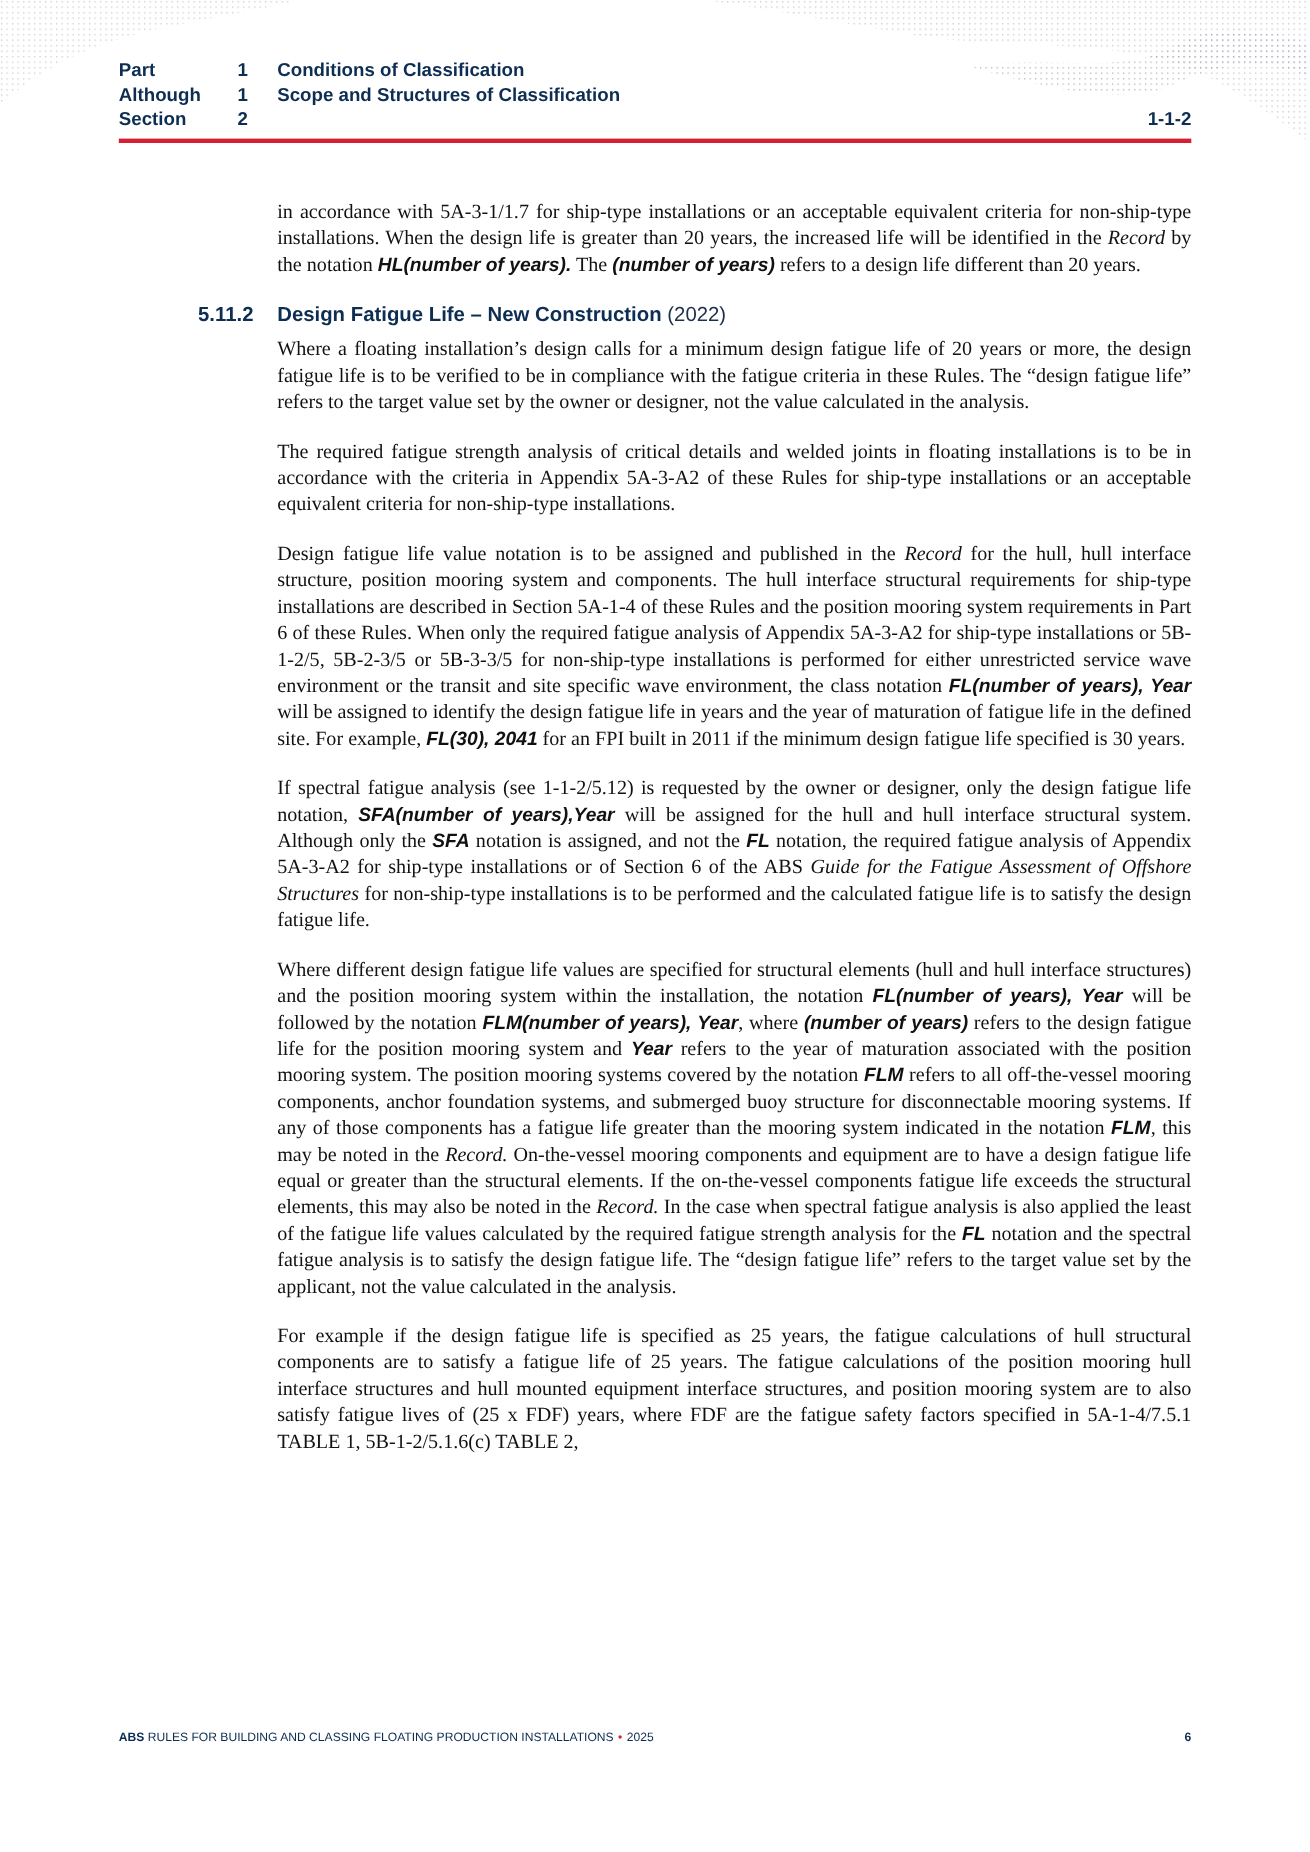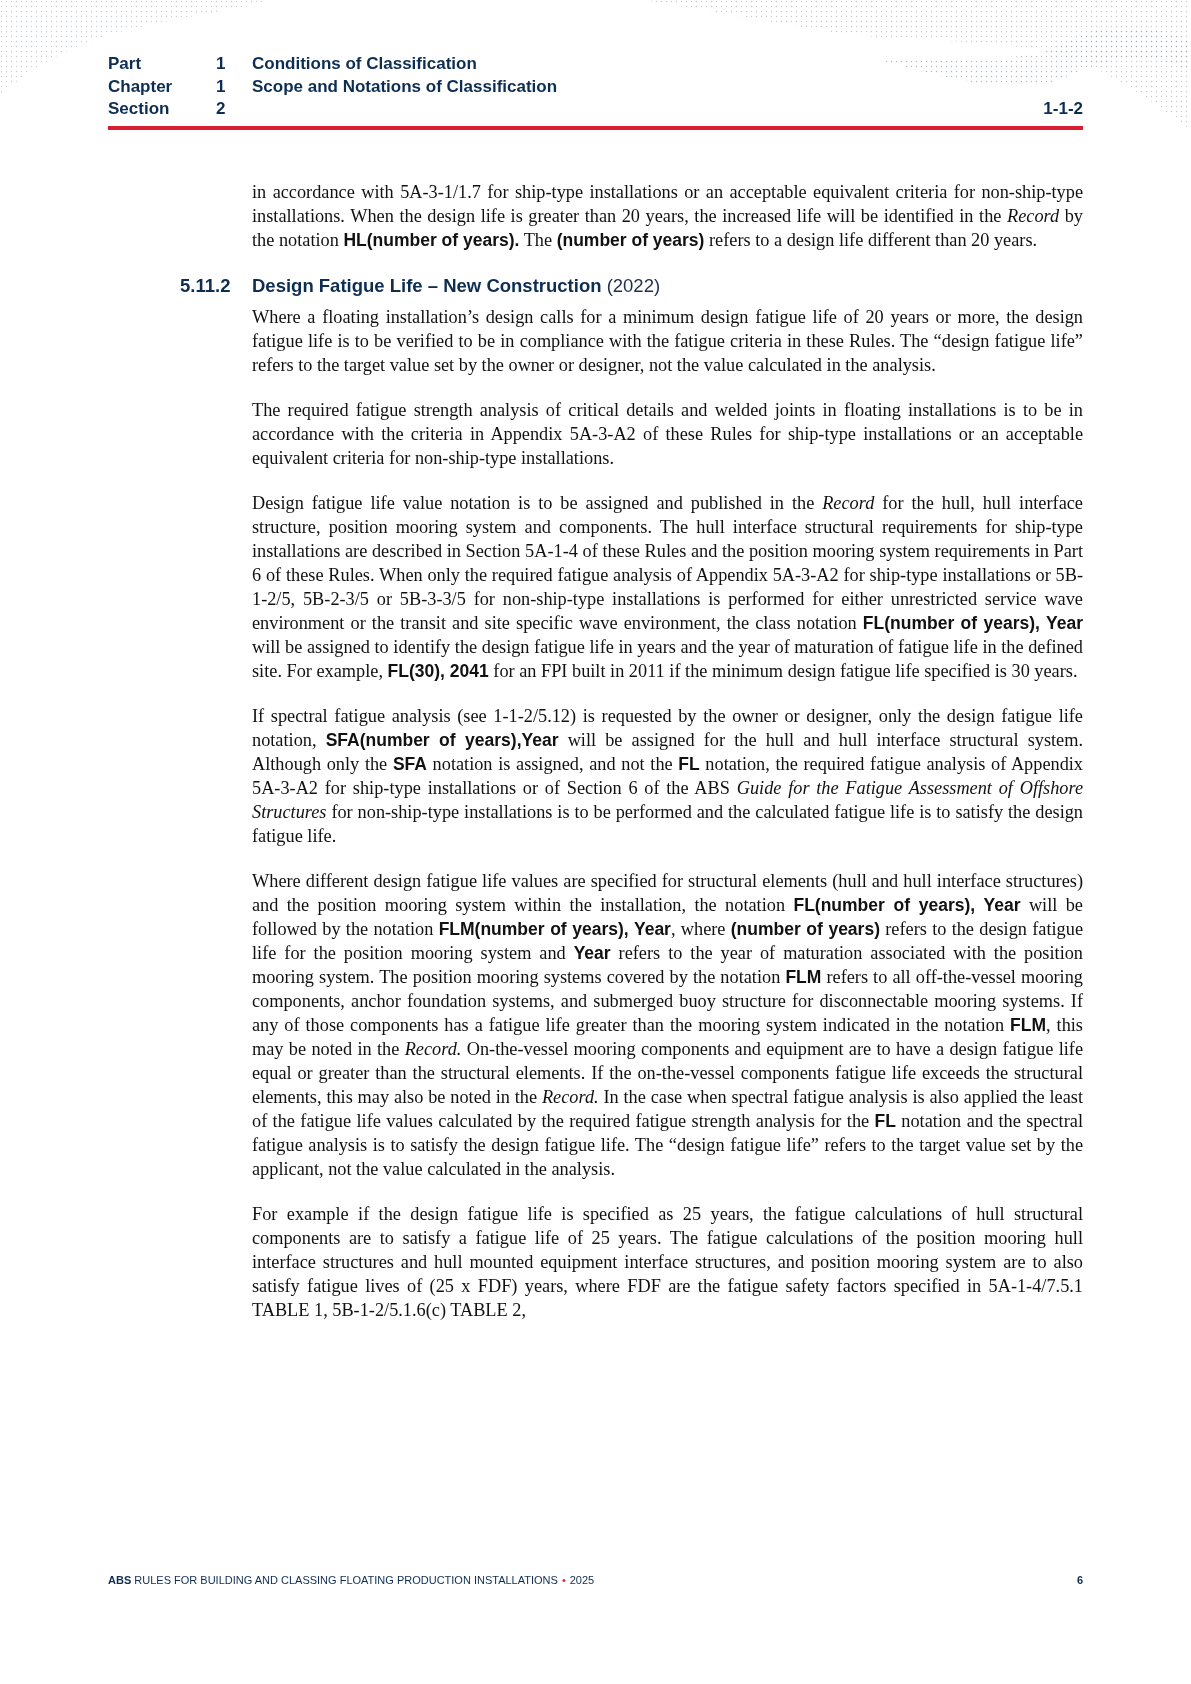--- a/index.html
+++ b/index.html
@@ -11,21 +11,21 @@
   .hdr-row { position: relative; height: 22.5px; line-height: 22.5px; }
   .hdr-label { position: absolute; left: 0; }
   .hdr-num { position: absolute; left: 108px; }
   .hdr-title { position: absolute; left: 144px; }
   .hdr-title .date { font-style: italic; }
   .hdr-ref { position: absolute; right: 0; }
   .rule { position: absolute; left: 108px; top: 126px; width: 975px; height: 4px; background: #d71f34; }
 
   .body { position: absolute; left: 252px; top: 180px; width: 831px; font-family: "Liberation Serif", serif; font-size: 18.3px; line-height: 24px; color: #111111; }
   .body p { margin: 0 0 21px 0; text-align: justify; }
-  .body .b { font-family: "Liberation Sans", sans-serif; font-weight: bold; font-size: 17.5px; }
+  .body .b { font-family: "Liberation Sans", sans-serif; font-weight: bold; font-size: 17.5px; font-style: italic; }
   .body .i { font-style: italic; }
 
   .heading { position: relative; margin: 0 0 6px -72px; font-family: "Liberation Sans", sans-serif; font-weight: bold; font-size: 18.5px; color: #0d2d52; line-height: 26px; }
   .heading .hnum { display: inline-block; width: 72px; }
   .heading .hyear { font-weight: normal; color: #1e2f4a; }
 
   .footer { position: absolute; left: 108px; top: 1569px; width: 975px; font-family: "Liberation Sans", sans-serif; font-size: 11px; color: #0d2d52; line-height: 22px; }
   .footer .abs { font-weight: 900; }
   .footer .dot { color: #d71f34; padding: 0 4px; }
   .footer .pno { position: absolute; right: 0; top: 0; font-weight: bold; }
@@ -46,23 +46,23 @@
     <path d="M880,60 C960,50 1020,70 1070,40 C1110,20 1150,25 1191,40 L1191,70 C1140,50 1100,60 1060,80 C1010,95 950,80 880,60 Z" fill="url(#dots)" opacity="0.8"></path>
   </svg>
 
   <div class="hdr">
     <div class="hdr-row">
       <span class="hdr-label">Part</span>
       <span class="hdr-num">1</span>
       <span class="hdr-title">Conditions of Classification</span>
     </div>
     <div class="hdr-row">
-      <span class="hdr-label">Chapter</span>
+      <span class="hdr-label">Although</span>
       <span class="hdr-num">1</span>
-      <span class="hdr-title">Scope and Notations of Classification</span>
+      <span class="hdr-title">Scope and Structures of Classification</span>
     </div>
     <div class="hdr-row">
       <span class="hdr-label">Section</span>
       <span class="hdr-num">2</span>
       <span class="hdr-ref">1-1-2</span>
     </div>
   </div>
   <div class="rule"></div>
 
   <div class="body">

